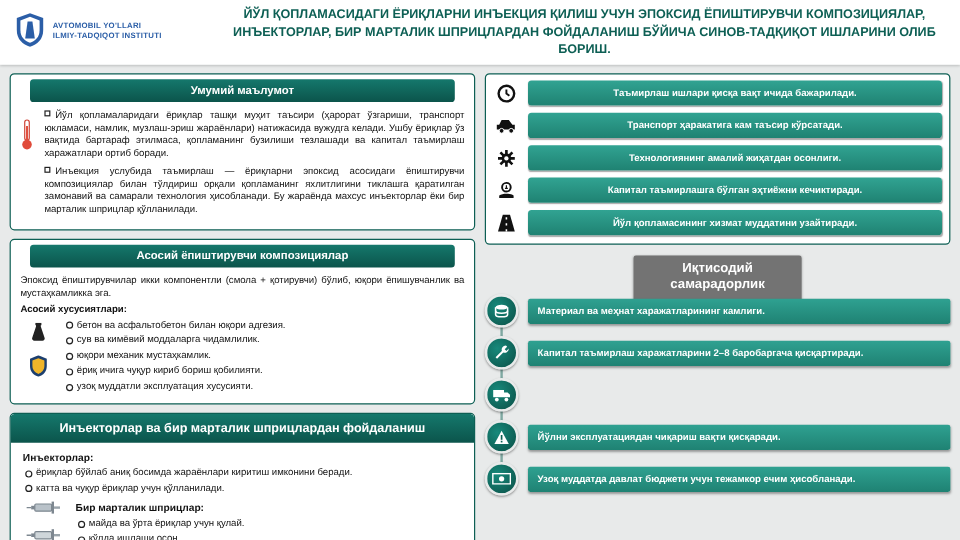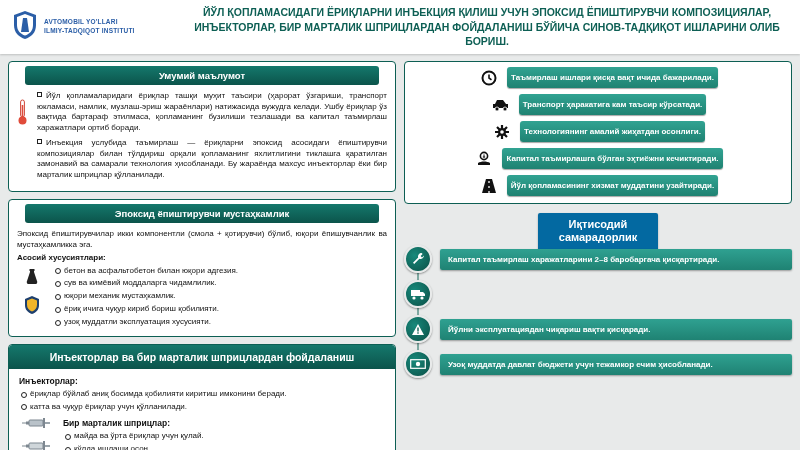--- a/index.html
+++ b/index.html
@@ -37,28 +37,28 @@
   ul.dotlist li { position:relative; padding-left:11px; margin-bottom:2.5px; }
   ul.dotlist li::before { content:""; position:absolute; left:2px; top:2.5px; width:4px; height:4px; border:1px solid #222; border-radius:50%; }
 
   
   .inj-body { padding:4px 10px 6px; font-size:8px; line-height:1.3; }
   .inj-label { font-weight:bold; font-size:8.5px; margin:3px 0 2px; }
   .inj-flex { display:flex; align-items:center; gap:10px; }
   .inj-icons { flex:0 0 34px; display:flex; flex-direction:column; gap:4px; align-items:center; }
 
   
-  .adv-body { padding:5px 6px 7px; display:flex; flex-direction:column; gap:6px;align-items:center; }
+  .adv-body { padding:5px 6px 7px; display:flex; flex-direction:column; gap:6px; }
   .adv-row { display:flex; align-items:center; gap:7px; }
   .adv-ico { flex:0 0 22px; height:18px; display:flex; align-items:center; justify-content:center; }
   .adv-bar { flex:1; background:linear-gradient(#31a392,#1f8272); color:#fff; font-size:8px; font-weight:bold; text-align:center; padding:6px 4px; border-radius:3px; box-shadow:0 1px 1px rgba(0,0,0,.35); }
 
   
   .econ { position:relative; margin-top:2px; }
-  .econ-title { width:120px; margin:0 auto; background:#0369a1; color:#fff; text-align:center; font-weight:bold; font-size:11px; line-height:1.2; padding:5px 4px 17px; border-radius:2px; position:relative; z-index:1; box-shadow:0 1px 2px rgba(0,0,0,.3); }
+  .econ-title { width:140px; margin:0 auto; background:#737373; color:#fff; text-align:center; font-weight:bold; font-size:11px; line-height:1.2; padding:5px 4px 17px; border-radius:2px; position:relative; z-index:1; box-shadow:0 1px 2px rgba(0,0,0,.3); }
   .econ-rows { position:relative; z-index:2; margin-top:-16px; display:flex; flex-direction:column; gap:7px; }
   .econ-rows::before { content:""; position:absolute; left:13px; top:14px; bottom:14px; width:2px; background:#7fa9a2; }
   .econ-row { display:flex; align-items:center; gap:8px; position:relative; }
   .econ-circ { flex:0 0 28px; width:28px; height:28px; border-radius:50%; background:radial-gradient(circle at 35% 35%, #17897b, #0b4f46); border:2px solid #e8eaea; display:flex; align-items:center; justify-content:center; box-shadow:0 1px 2px rgba(0,0,0,.4); position:relative; z-index:2; }
   .econ-bar { flex:1; background:linear-gradient(#2fa191,#1f8273); color:#fff; font-weight:bold; font-size:8px; padding:6px 8px; border-radius:2px; box-shadow:0 1px 2px rgba(0,0,0,.35); }
 </style>
 </head>
 <body>
 
 <div class="slide">
@@ -93,21 +93,21 @@
               <rect x="4.7" y="6" width="1.6" height="12" fill="#e04b3a"></rect>
               <circle cx="5.5" cy="21.5" r="4" fill="#e04b3a"></circle>
             </svg>
           </span>
           <p class="gi-p"><span class="sq"></span><span>Йўл қопламаларидаги ёриқлар ташқи муҳит таъсири (ҳарорат ўзгариши, транспорт юкламаси, намлик, музлаш-эриш жараёнлари) натижасида вужудга келади. Ушбу ёриқлар ўз вақтида бартараф этилмаса, қопламанинг бузилиши тезлашади ва капитал таъмирлаш харажатлари ортиб боради.</span></p>
           <p class="gi-p"><span class="sq"></span><span>Инъекция услубида таъмирлаш — ёриқларни эпоксид асосидаги ёпиштирувчи композициялар билан тўлдириш орқали қопламанинг яхлитлигини тиклашга қаратилган замонавий ва самарали технология ҳисобланади. Бу жараёнда махсус инъекторлар ёки бир марталик шприцлар қўлланилади.</span></p>
         </div>
       </div>
 
       <div class="panel">
-        <div class="panel-hdr">Эпоксид ёпиштирувчи мустаҳкамлик</div>
+        <div class="panel-hdr">Асосий ёпиштирувчи композициялар</div>
         <div class="ep-body">
           <p class="ep-intro">Эпоксид ёпиштирувчилар икки компонентли (смола + қотирувчи) бўлиб, юқори ёпишувчанлик ва мустаҳкамликка эга.</p>
           <p class="ep-label">Асосий хусусиятлари:</p>
           <div class="ep-flex">
             <div class="ep-icons">
               <span>
                 <svg width="16" height="16" viewBox="0 0 16 16">
                   <path d="M6 1h4v2l3 9a2 2 0 0 1-2 3H5a2 2 0 0 1-2-3l3-9z" fill="#222"></path>
                   <rect x="5.5" y="0" width="5" height="2" fill="#222"></rect>
                 </svg>
@@ -129,21 +129,21 @@
           </div>
         </div>
       </div>
 
       <div class="panel">
         <div class="panel-hdr full">Инъекторлар ва бир марталик шприцлардан фойдаланиш</div>
         <div class="inj-body">
           <div>
             <div class="inj-label">Инъекторлар:</div>
             <ul class="dotlist">
-              <li>ёриқлар бўйлаб аниқ босимда қобилияти киритиш имконини беради.</li>
+              <li>ёриқлар бўйлаб аниқ босимда жараёнлари киритиш имконини беради.</li>
               <li>катта ва чуқур ёриқлар учун қўлланилади.</li>
             </ul>
           </div>
           <div class="inj-flex">
             <div class="inj-icons">
               <span>
                 <svg width="28" height="16" viewBox="0 0 28 16">
                   <rect x="7" y="5" width="14" height="6" rx="1" fill="#b9c2c9" stroke="#7d8790" stroke-width="1"></rect>
                   <rect x="4" y="6.5" width="3" height="3" fill="#7d8790"></rect>
                   <path d="M0 8h4" stroke="#7d8790" stroke-width="1.2"></path>
@@ -232,20 +232,30 @@
             <div class="adv-bar">Йўл қопламасининг хизмат муддатини узайтиради.</div>
           </div>
 
         </div>
       </div>
 
       <div class="econ">
         <div class="econ-title">Иқтисодий самарадорлик</div>
         <div class="econ-rows">
 
+          <div class="econ-row">
+            <span class="econ-circ">
+              <svg width="14" height="14" viewBox="0 0 14 14">
+                <ellipse cx="7" cy="4" rx="5" ry="2" fill="#fff"></ellipse>
+                <path d="M2 4v3c0 1.1 2.2 2 5 2s5-.9 5-2V4" fill="none" stroke="#fff" stroke-width="1.3"></path>
+                <path d="M2 7v3c0 1.1 2.2 2 5 2s5-.9 5-2V7" fill="none" stroke="#fff" stroke-width="1.3"></path>
+              </svg>
+            </span>
+            <div class="econ-bar">Материал ва меҳнат харажатларининг камлиги.</div>
+          </div>
 
           <div class="econ-row">
             <span class="econ-circ">
               <svg width="14" height="14" viewBox="0 0 14 14">
                 <path d="M10.5 1a3.5 3.5 0 0 0-3.3 4.6L2 10.8 3.2 12l5.2-5.2A3.5 3.5 0 0 0 13 3.4l-2 2-1.4-1.4 2-2A3.4 3.4 0 0 0 10.5 1z" fill="#fff"></path>
               </svg>
             </span>
             <div class="econ-bar">Капитал таъмирлаш харажатларини 2–8 баробаргача қисқартиради.</div>
           </div>
 

